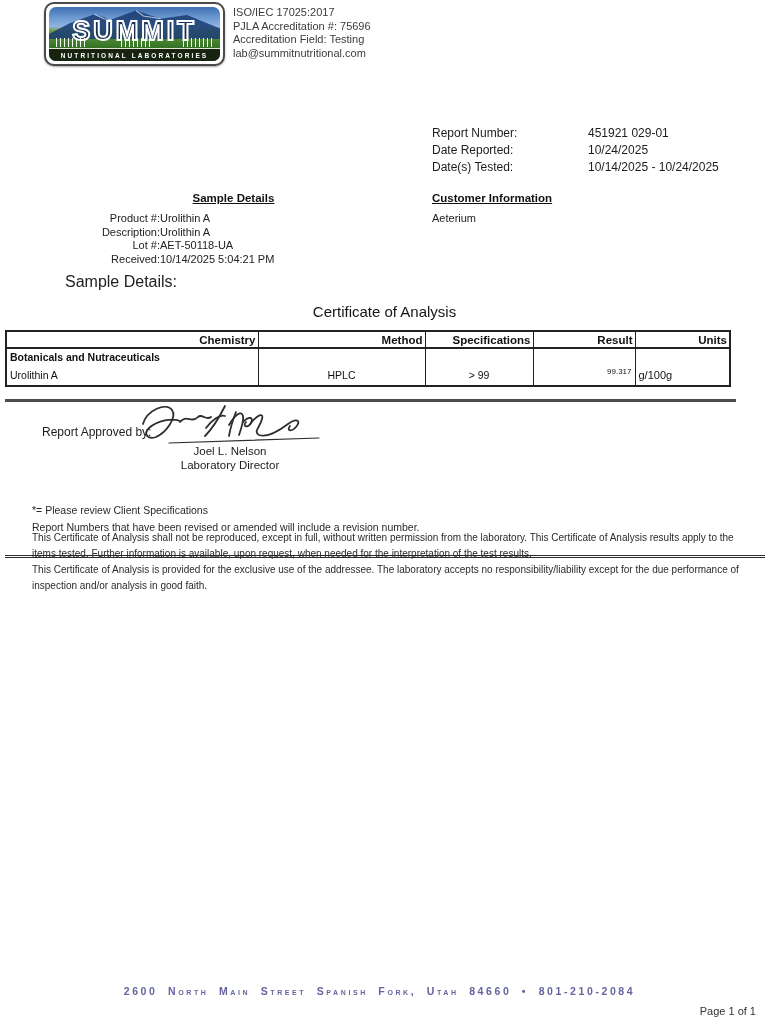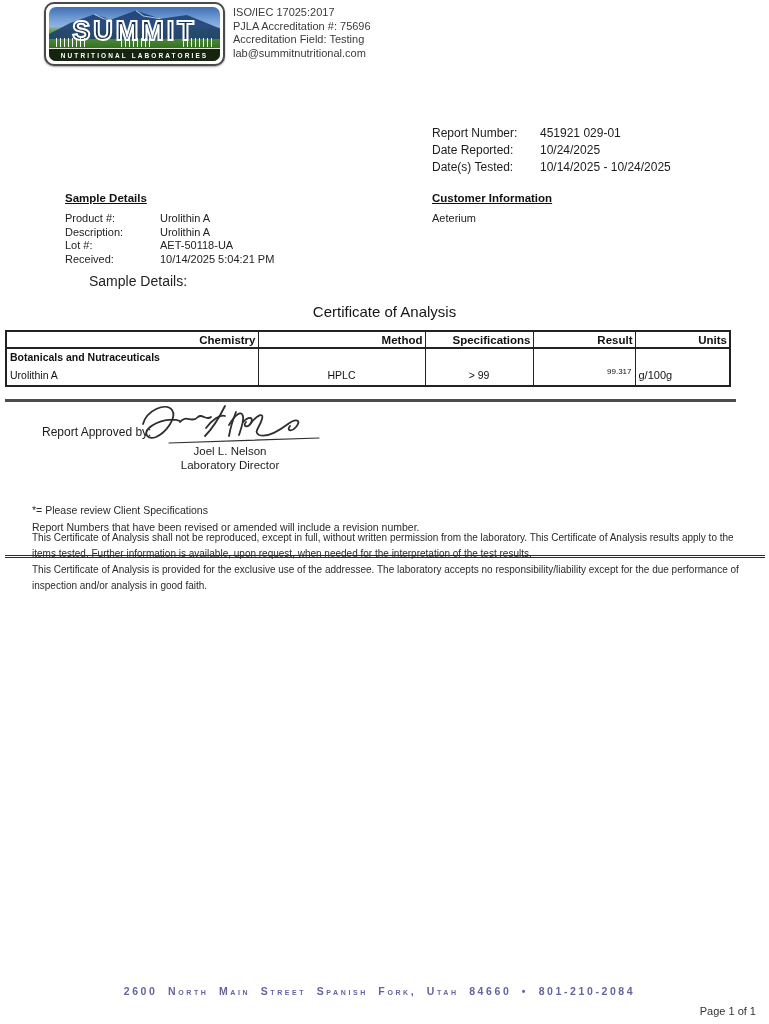--- a/index.html
+++ b/index.html
@@ -53,33 +53,33 @@
   }
 
   
   .accreditation {
     position: absolute; left: 233px; top: 6px;
     font-size: 11px; line-height: 13.5px; color: #3b3b3b;
   }
 
   
   .report-info { position: absolute; left: 432px; top: 125px; font-size: 12px; color: #1c1c1c; }
-  .report-info .row { display: flex; line-height: 16.8px; }
+  .report-info .row { display: flex; line-height: 16.8px; gap: 48px; }
   .report-info .lbl { width: 108px; }
   .report-info .val { white-space: nowrap; }
 
   
   .section-heading { font-size: 11.5px; font-weight: 700; text-decoration: underline; color: #111; }
-  .sample-block { position: absolute; left: 65px; top: 192px; font-size: 11px; color: #222; }
+  .sample-block { position: absolute; left: 65px; top: 192px; font-size: 11px; color: #222; text-align: right; }
   .sample-fields { margin-top: 8px; }
   .sample-fields .row { display: flex; line-height: 13.6px; }
   .sample-fields .lbl { width: 95px; }
   .customer-block { position: absolute; left: 432px; top: 192px; font-size: 11px; color: #222; }
   .customer-name { margin-top: 8px; line-height: 13.6px; }
-  .sample-extra { position: absolute; left: 65px; top: 273px; font-size: 14px; color: #222; margin-left: 24px; }
+  .sample-extra { position: absolute; left: 65px; top: 273px; font-size: 16px; color: #222; }
 
   
   .coa-title {
     position: absolute; left: 0; right: 0; top: 303px;
     text-align: center; font-size: 15px; color: #161616;
   }
 
   
   .results-table {
     position: absolute; left: 5px; top: 330px;

